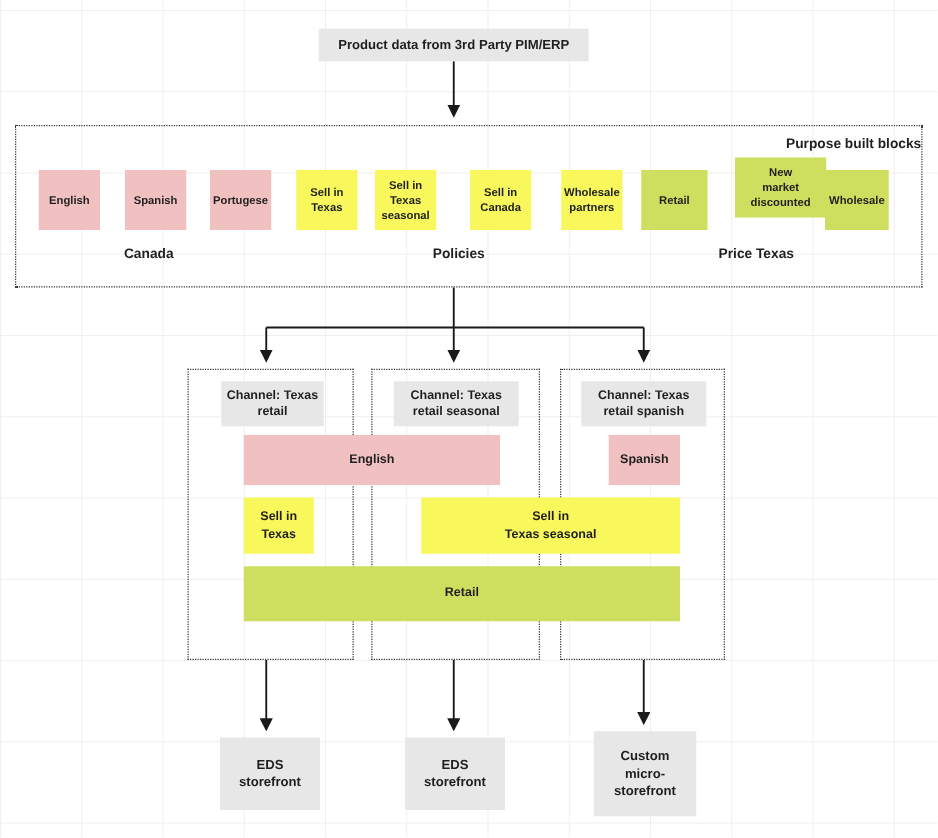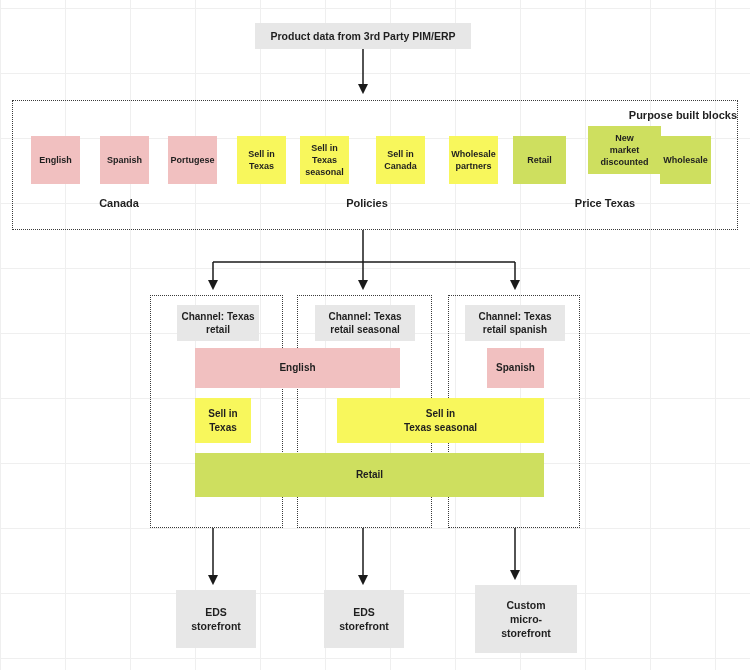--- a/index.html
+++ b/index.html
@@ -97,17 +97,17 @@
   <div class="box yellow" style="left:195px; top:398px; width:56px; height:45px; font-size:10px;">Sell in
 Texas</div>
   <div class="box yellow" style="left:337px; top:398px; width:207px; height:45px; font-size:10px;">Sell in
 Texas seasonal</div>
   <div class="box green" style="left:195px; top:453px; width:349px; height:44px; font-size:10px;">Retail</div>
 
   <div class="box gray" style="left:176px; top:590px; width:80px; height:58px; font-size:10.5px;">EDS
 storefront</div>
   <div class="box gray" style="left:324px; top:590px; width:80px; height:58px; font-size:10.5px;">EDS
 storefront</div>
-  <div class="box gray" style="left:475px; top:585px; width:102px; height:68px; font-size:10.5px;">Custom
+  <div class="box gray" style="left:475px; top:585px; width:82px; height:68px; font-size:10.5px;">Custom
 micro-
 storefront</div>
 
 </div>
 
 </body></html>

